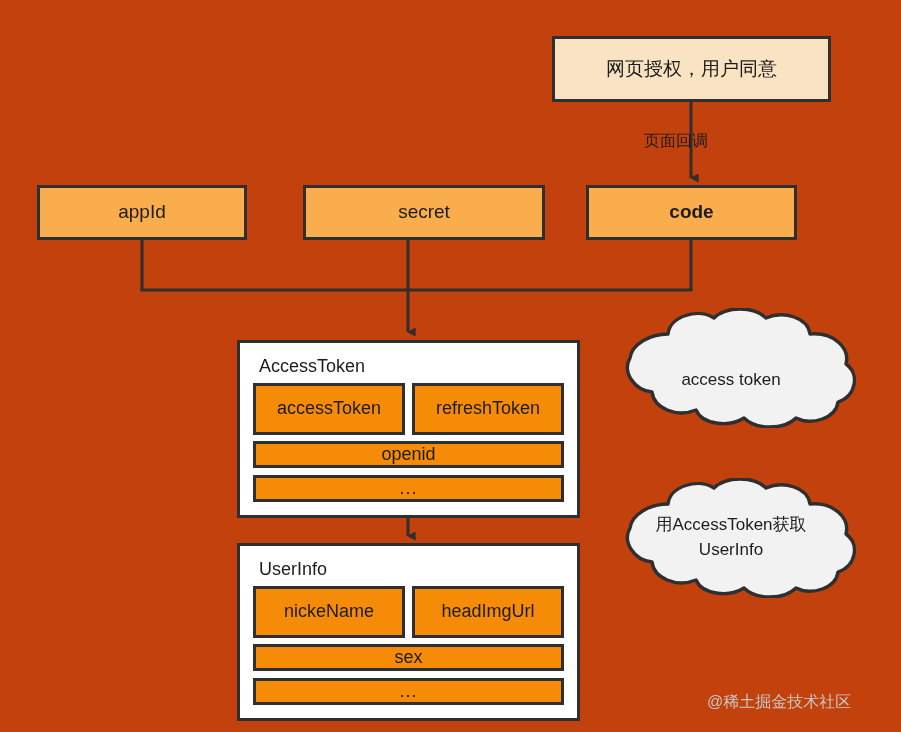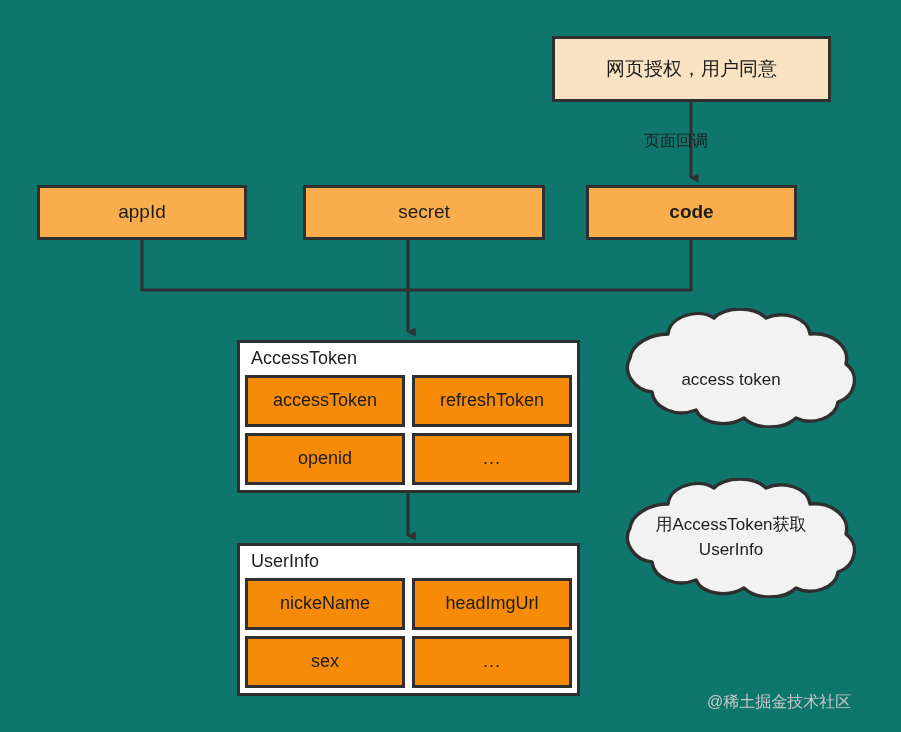--- a/index.html
+++ b/index.html
@@ -7,21 +7,21 @@
     padding: 0;
     background: #ffffff;
   }
   body {
     font-family: "Liberation Sans", "DejaVu Sans", sans-serif;
   }
   #canvas {
     position: relative;
     width: 901px;
     height: 732px;
-    background: #0f766e;
+    background: #c2410c;
     overflow: hidden;
   }
   #svg-layer {
     position: absolute;
     left: 0;
     top: 0;
     width: 901px;
     height: 732px;
   }
 
@@ -81,42 +81,42 @@
   }
 
   
   .entity {
     position: absolute;
     box-sizing: border-box;
     left: 237px;
     width: 343px;
     border: 3px solid #2f2f2f;
     background: #ffffff;
-    padding: 0;
+    padding: 8px;
     z-index: 3;
   }
   #entity-accesstoken { top: 340px; }
   #entity-userinfo    { top: 543px; }
 
   .entity-title {
     font-size: 18px;
     color: #1c1c1c;
     padding: 4px 0 5px 11px;
     background: #ffffff;
     line-height: 1.25;
   }
   .entity-rows {
     padding: 0 5px 5px 5px;
   }
   .entity-row {
     display: flex;
     gap: 7px;
     margin-bottom: 6px;
   }
-  .entity-row:last-child { margin-bottom: 0; }
+  .entity-row:last-child { margin-bottom: 0; flex-direction: column; }
   .entity-cell {
     box-sizing: border-box;
     flex: 1 1 0;
     height: 52px;
     border: 3px solid #2f2f2f;
     background: #f68b08;
     display: flex;
     align-items: center;
     justify-content: center;
     font-size: 18px;

